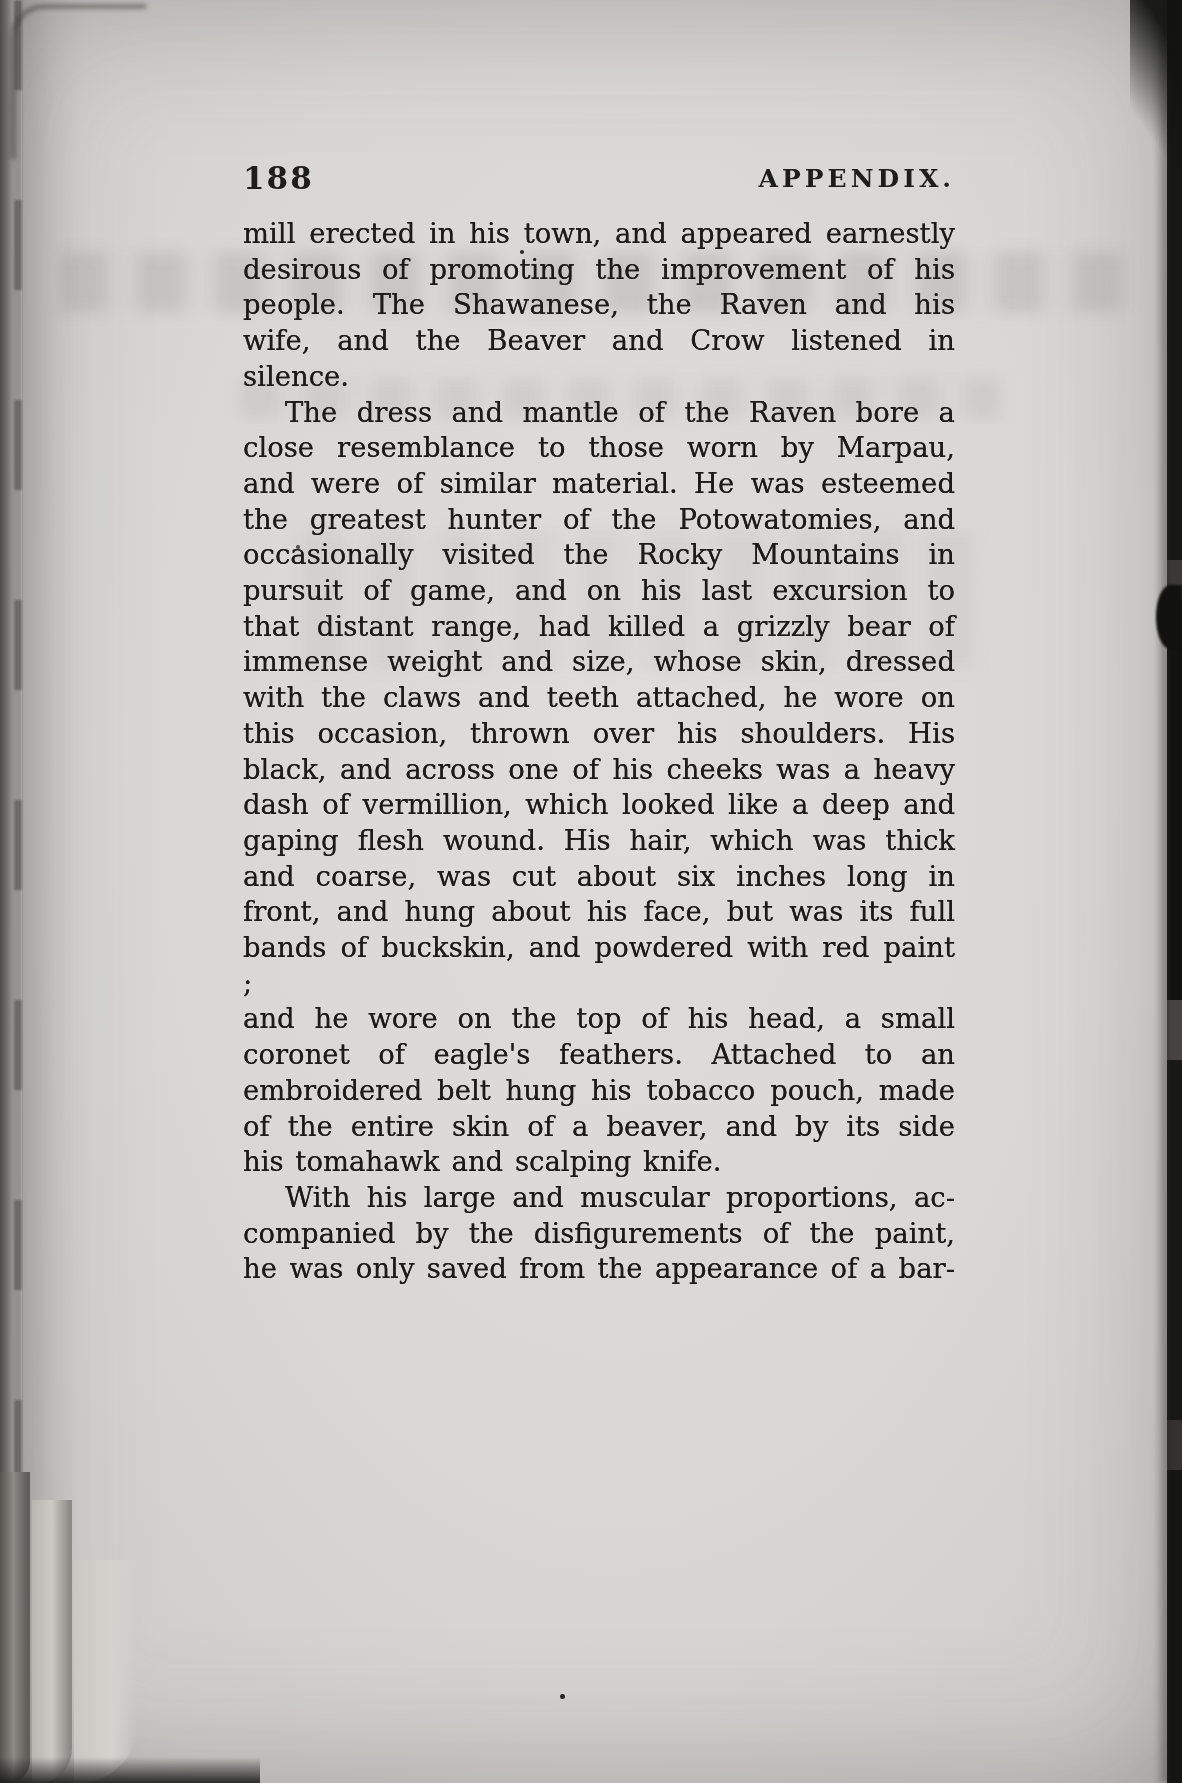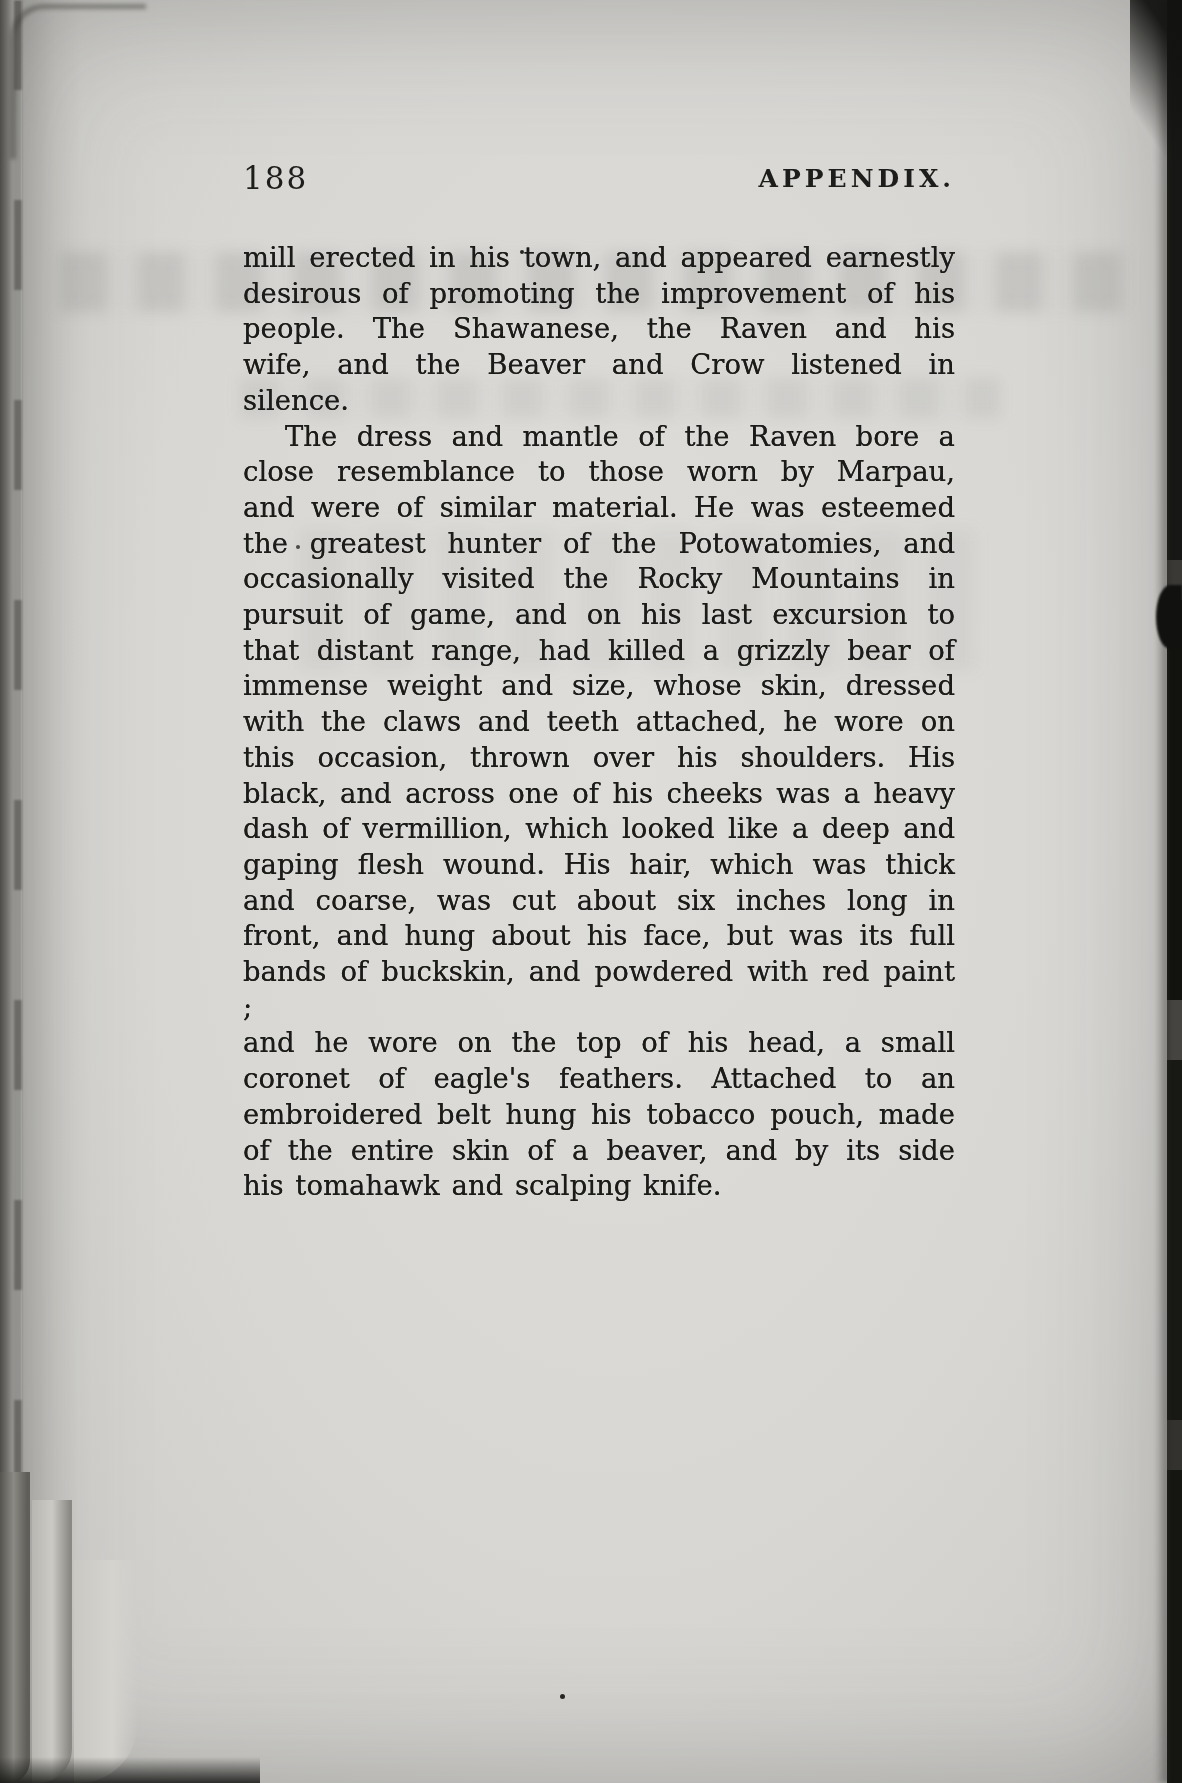--- a/index.html
+++ b/index.html
@@ -57,24 +57,24 @@
     background:repeating-linear-gradient(90deg,rgba(110,109,105,0.10) 0 38px,rgba(140,139,135,0.03) 38px 66px);}
   .bleed-band-low{left:300px;top:530px;width:680px;height:140px;
     background:repeating-linear-gradient(90deg,rgba(115,114,110,0.07) 0 42px,rgba(140,139,135,0.02) 42px 70px);}
   
   .speck{position:absolute;background:#262624;border-radius:50%;}
   .speck-a{left:520px;top:250px;width:4px;height:4px;}
   .speck-b{left:560px;top:1694px;width:5px;height:5px;}
   .speck-c{left:296px;top:545px;width:4px;height:4px;opacity:.8;}
   
   .header-row{position:absolute;left:243px;top:158px;width:712px;height:42px;color:#1d1d1b;}
-  .page-number{position:absolute;left:0;top:2px;font-size:31px;letter-spacing:2px;}
+  .page-number{position:absolute;left:0;top:2px;font-size:31px;letter-spacing:2px;font-weight:bold;}
   .running-head{position:absolute;left:0;right:0;top:6px;text-align:right;
     font-size:25px;letter-spacing:4px;font-weight:bold;}
-  .text-block{position:absolute;left:243px;top:240px;width:712px;color:#1b1b19;
+  .text-block{position:absolute;left:243px;top:216px;width:712px;color:#1b1b19;
     font-size:27.5px;line-height:35.7px;word-spacing:3px;
     text-shadow:0 0 0.6px rgba(20,20,18,0.85);}
   .line{text-align:justify;text-align-last:justify;-moz-text-align-last:justify;}
   .line.indent{text-indent:42px;}
   .line.last{text-align-last:left;}
 </style>
 </head>
 <body>
 
 <div class="page-scan">
@@ -130,15 +130,20 @@
       <div class="line">and coarse, was cut about six inches long in</div>
       <div class="line">front, and hung about his face, but was its full</div>
       <div class="line">bands of buckskin, and powdered with red paint ;</div>
       <div class="line">and he wore on the top of his head, a small</div>
       <div class="line">coronet of eagle's feathers.  Attached to an</div>
       <div class="line">embroidered belt hung his tobacco pouch, made</div>
       <div class="line">of the entire skin of a beaver, and by its side</div>
       <div class="line last">his tomahawk and scalping knife.</div>
     </div>
 
+    <div>
+      <div class="line indent">With his large and muscular  proportions, ac-</div>
+      <div class="line">companied by the disfigurements of the paint,</div>
+      <div class="line">he was only saved from the appearance of a bar-</div>
+    </div>
 
   </div>
 </div>
 
 </body></html>

